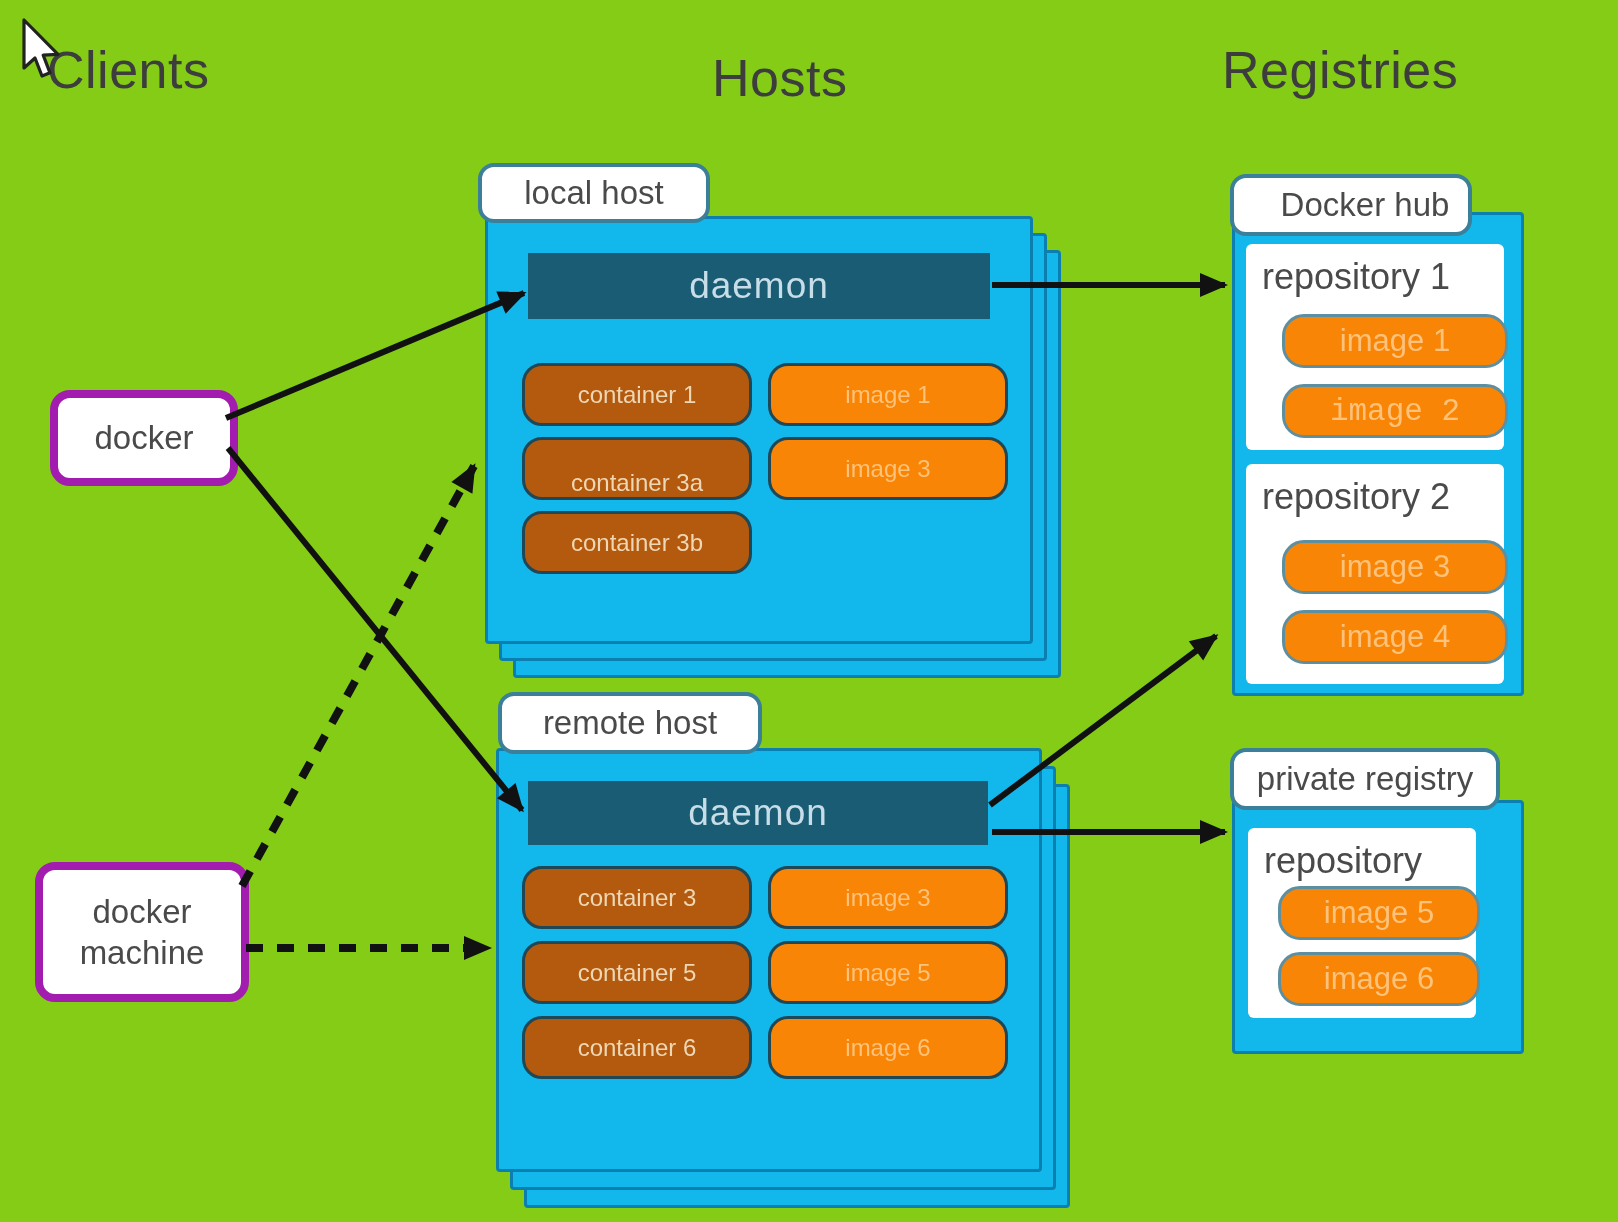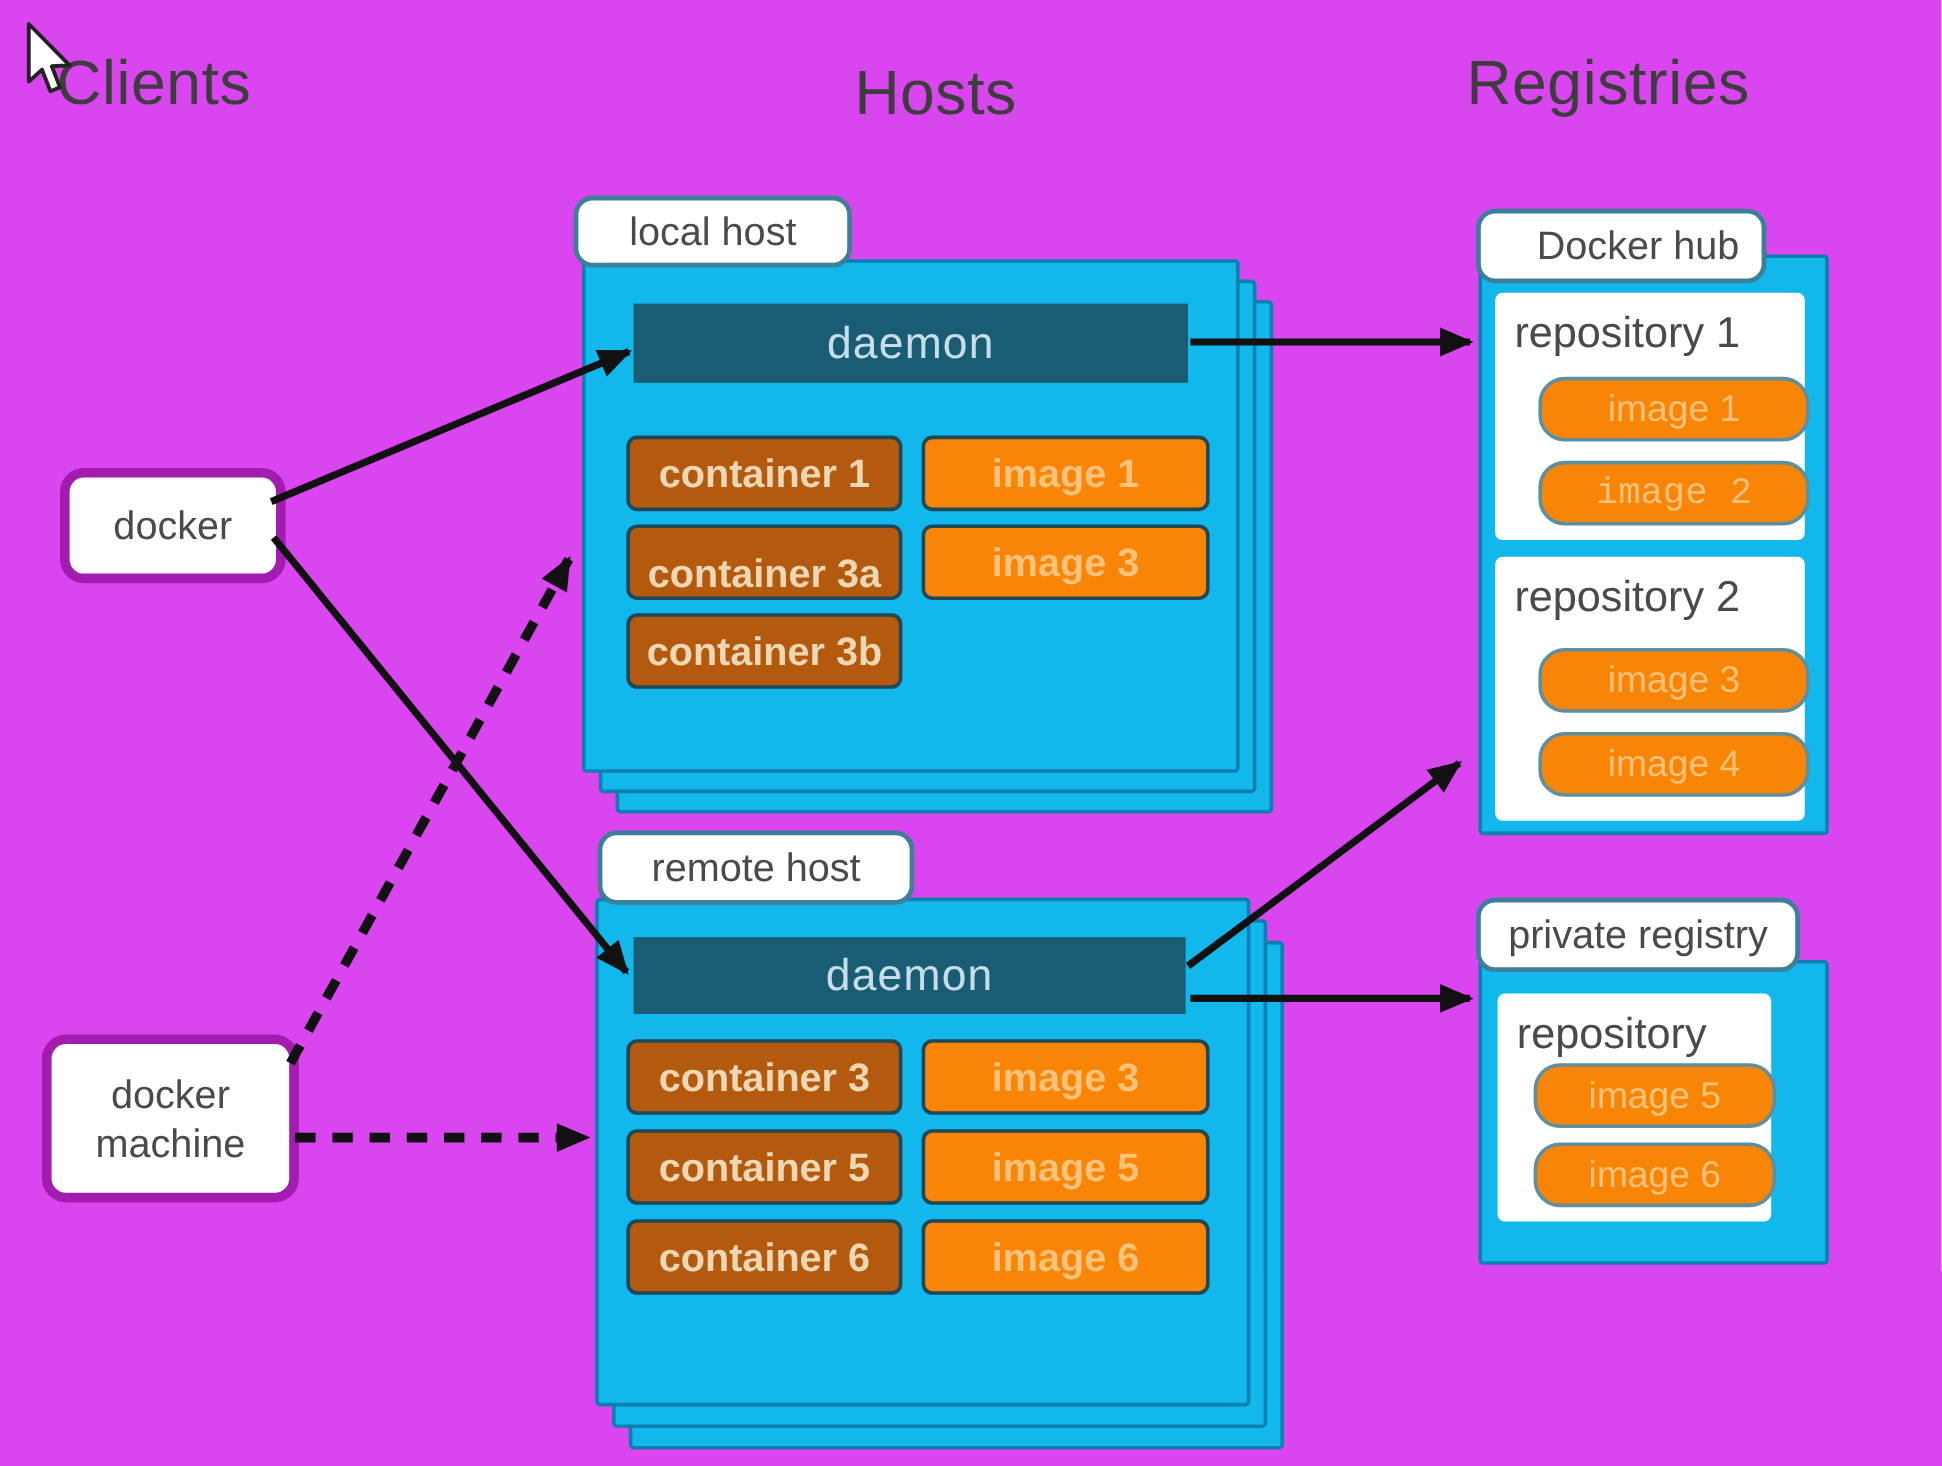--- a/index.html
+++ b/index.html
@@ -1,17 +1,17 @@
 <!DOCTYPE html>
 <html><head>
 <meta charset="utf-8">
 <style>
   html,body{margin:0;padding:0;background:#ffffff;}
   .canvas{
-    position:relative;width:1618px;height:1222px;background:#d946ef;overflow:hidden;
+    position:relative;width:1618px;height:1222px;background:#84cc16;overflow:hidden;
     font-family:"Liberation Sans", sans-serif;
   }
   .heading{
     position:absolute;font-size:52px;font-weight:500;color:#3d3d3d;letter-spacing:0.5px;
   }
   .client-box{
     position:absolute;background:#ffffff;border:8px solid #a21caf;border-radius:20px;
     display:flex;align-items:center;justify-content:center;text-align:center;
     font-size:33px;color:#4a4a4a;line-height:1.25;z-index:2;
   }
@@ -24,22 +24,22 @@
   .tab{
     position:absolute;background:#ffffff;border:4px solid #3b7f99;border-radius:16px;
     display:flex;align-items:center;justify-content:center;
     font-size:33px;color:#4a4a4a;z-index:5;
   }
   .daemon{
     position:absolute;background:#195c74;display:flex;align-items:center;justify-content:center;
     font-size:37px;color:#c7dee8;z-index:2;letter-spacing:1px;
   }
   .pill{
-    position:absolute;border-radius:9px;display:flex;align-items:center;justify-content:center;
-    font-size:33px;z-index:2;font-weight:bold;
+    position:absolute;border-radius:20px;display:flex;align-items:center;justify-content:center;
+    font-size:24px;z-index:2;
   }
   .pill.container{background:#b45a0e;border:3px solid #1f4756;color:#eed7b4;}
   .pill.image{background:#f88505;border:3px solid #1f4756;color:#ffc27a;}
   .reg-card{
     position:absolute;background:#12b7ec;border:3px solid #0b7fb0;border-radius:4px;z-index:1;
   }
   .repo-box{
     position:absolute;background:#ffffff;border-radius:6px;z-index:2;
   }
   .repo-title{

